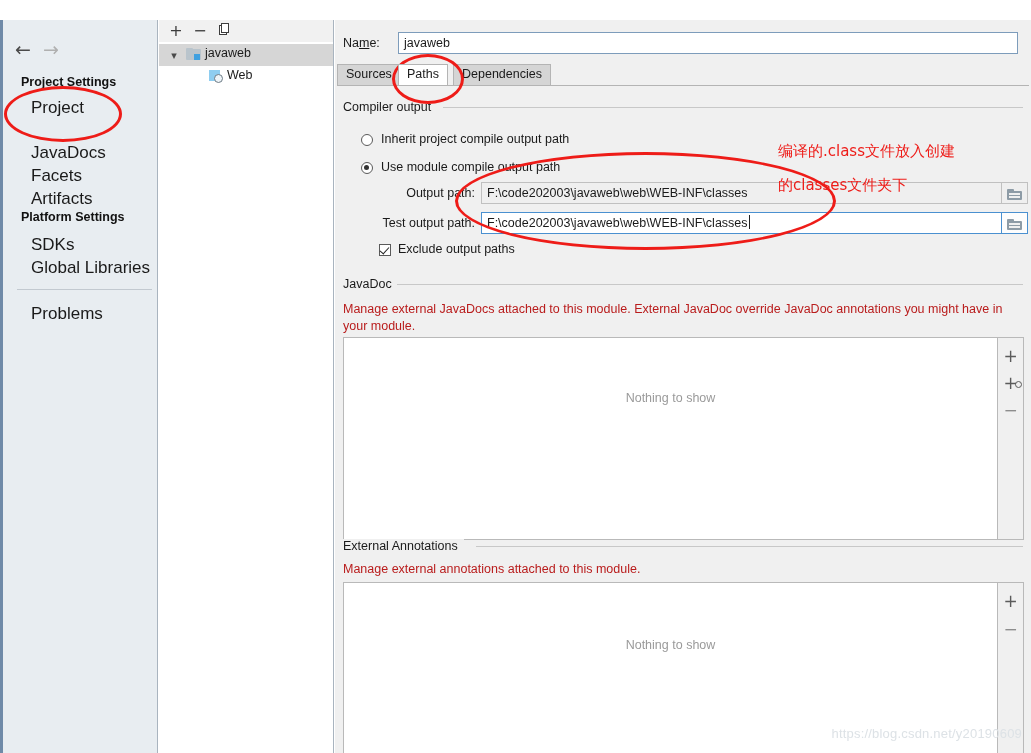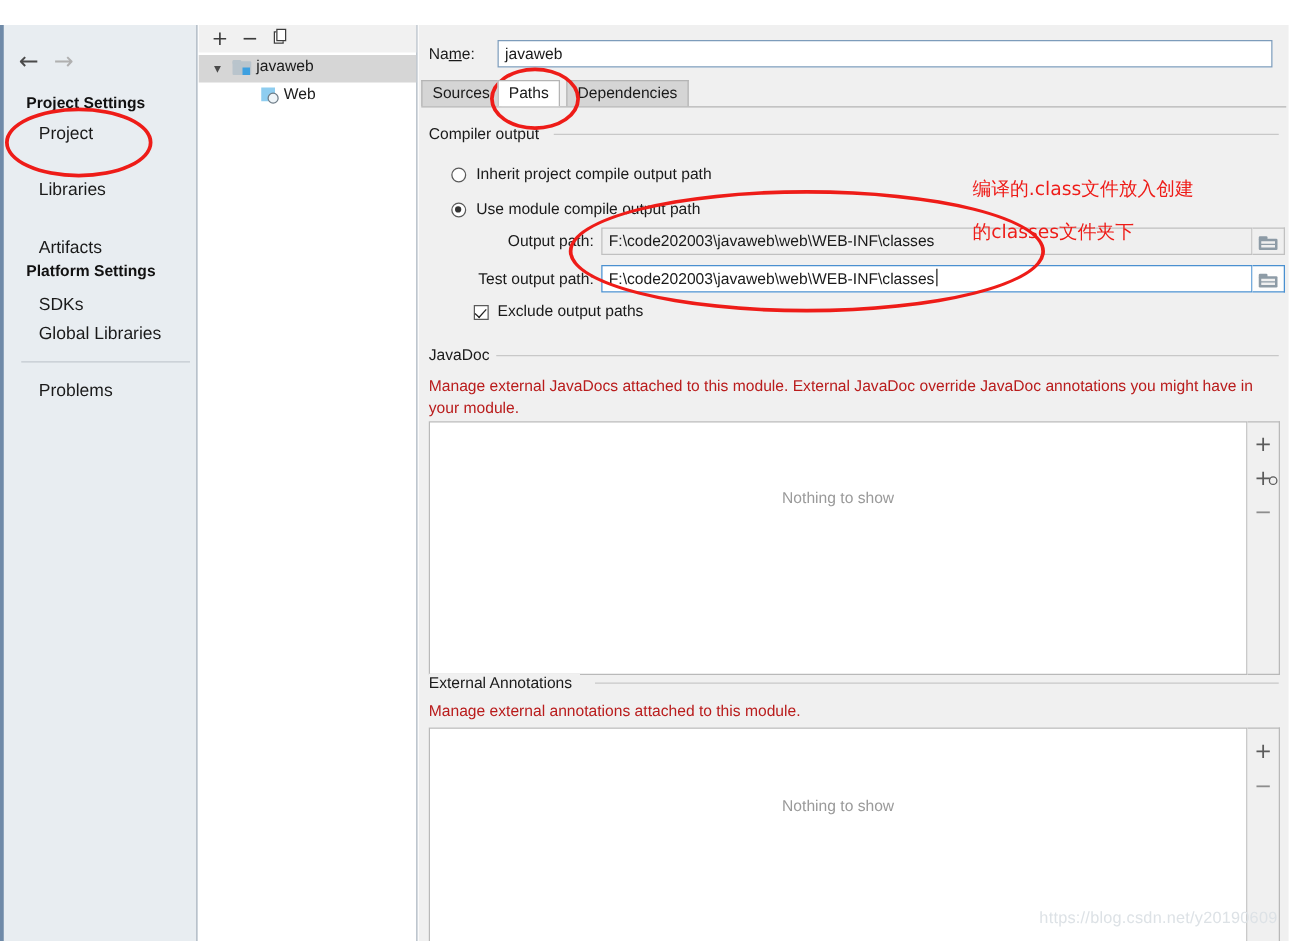--- a/index.html
+++ b/index.html
@@ -66,21 +66,21 @@
   }
   .arrow.back { left: 2px; color: #4a4a4a; }
   .arrow.fwd  { left: 30px; color: #b0b0b0; }
 
   .nav-group-title {
     position: absolute; left: 18px; font-size: 12.5px; font-weight: bold; color: #111;
     white-space: nowrap;
   }
   .nav-item {
     position: absolute; left: 0; width: 157px; height: 22px;
-    font-size: 14px; color: #1a1a1a; box-sizing: border-box;
+    font-size: 17px; color: #1a1a1a; box-sizing: border-box;
   }
   .nav-item .lbl { position: absolute; left: 28px; top: 2px; white-space: nowrap; }
   .nav-item.selected { background: #2b7ec1; }
   .nav-item.selected .lbl { color: #ffffff; }
   .nav-sep {
     position: absolute; left: 14px; width: 135px; height: 1px; background: #c2c9d0;
   }
 
   
   .tree-panel {
@@ -303,21 +303,24 @@
       <span class="arrow back">←</span>
       <span class="arrow fwd">→</span>
     </div>
 
     <div class="nav-group-title" style="top:55px">Project Settings</div>
 
     <div class="nav-item" style="top:76px">
       <span class="lbl">Project</span>
     </div>
     <div class="nav-item" style="top:121px">
-      <span class="lbl">Libraries</span>
+      <span class="lbl">JavaDocs</span>
+    </div>
+    <div class="nav-item" style="top:144px">
+      <span class="lbl">Facets</span>
     </div>
     <div class="nav-item" style="top:167px">
       <span class="lbl">Artifacts</span>
     </div>
 
     <div class="nav-group-title" style="top:190px">Platform Settings</div>
 
     <div class="nav-item" style="top:213px">
       <span class="lbl">SDKs</span>
     </div>

